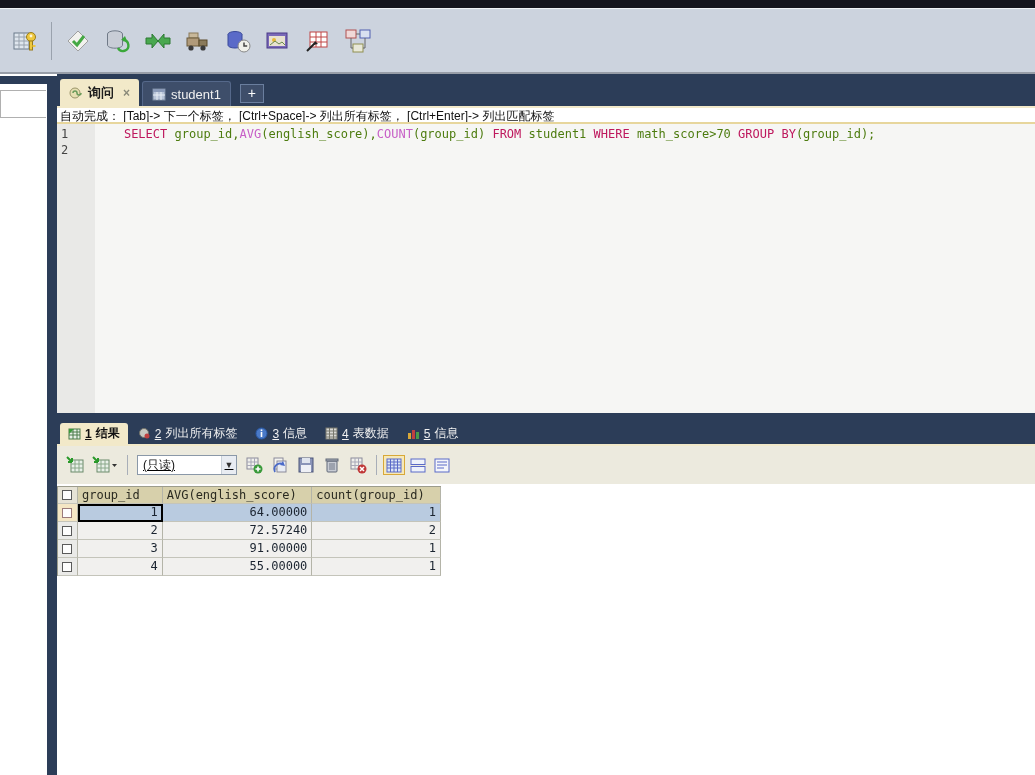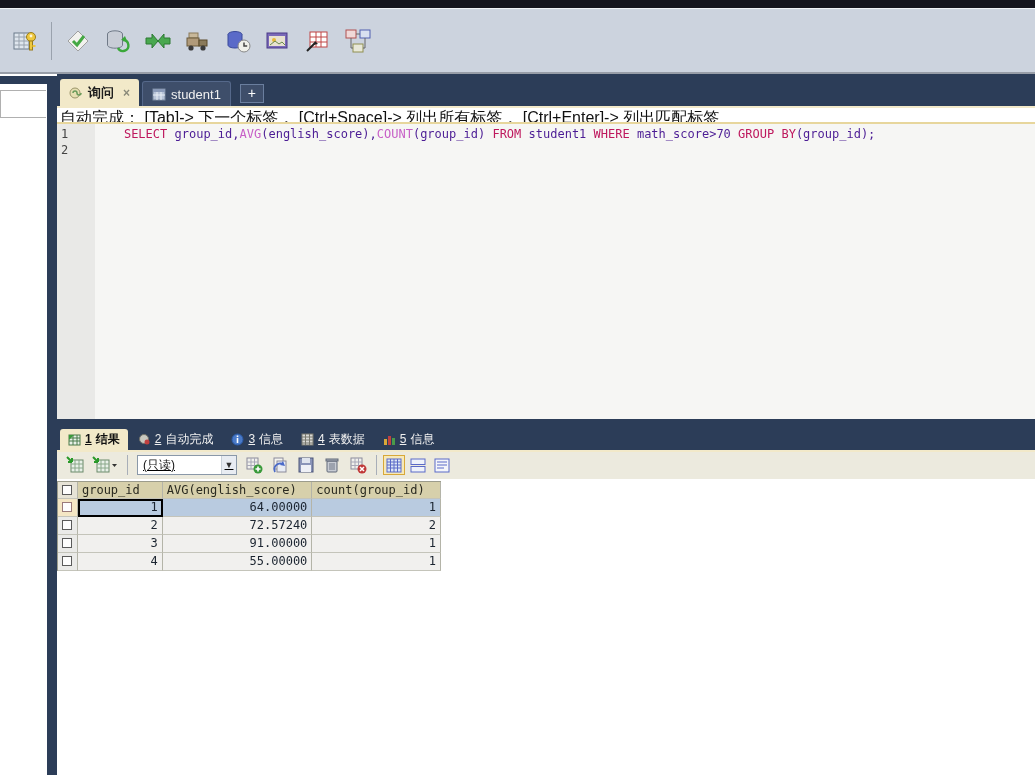--- a/index.html
+++ b/index.html
@@ -32,38 +32,38 @@
     border-radius:3px 3px 0 0; margin-right:3px; cursor:default; }
   .tab.active { background:#f2e9c9; color:#1c1c1c; font-weight:bold; height:27px; }
   .tab.inactive { background:#3e4e6a; color:#f0f0f0; height:25px; border:1px solid #55688a; border-bottom:none; }
   .tab-close { color:#8a8a7a; font-size:12px; font-weight:bold; margin-left:4px; }
   .new-tab-btn { width:24px; height:19px; margin-left:6px; margin-bottom:3px; background:#3e4e6a;
     border:1px solid #6a7e9e; color:#fff; font-size:14px; line-height:16px; text-align:center; }
 
   .accent-line { height:2px; background:#f2e9c9; }
 
   .hint-bar { height:16px; background:#ffffff; border-bottom:2px solid #e7d69c;
-    font-size:16px; color:#111; padding-left:3px; white-space:nowrap; overflow:hidden; }
+    font-size:12px; color:#111; padding-left:3px; white-space:nowrap; overflow:hidden; }
 
   .editor { flex:1; display:flex; background:#f6f6f4; font-family:"DejaVu Sans Mono", monospace; font-size:12px; }
   .gutter { width:38px; background:#e9e9e7; color:#444; padding:2px 0 0 4px; line-height:16px; }
   .code { padding-top:2px; white-space:pre; line-height:16px; color:#1a1a1a; }
   .tok-keyword { color:#be185d; }
   .tok-function { color:#c75fc7; }
-  .tok-plain { color:#4c1d95; }
+  .tok-plain { color:#4d7c0f; }
 
   .splitter { height:8px; background:#2c3d58; }
 
   .result-tabbar { height:23px; background:#2c3d58; display:flex; align-items:flex-end; padding-left:3px; }
   .rtab { display:flex; align-items:center; gap:4px; padding:0 8px; font-size:12px; height:21px;
     border-radius:3px 3px 0 0; margin-right:2px; color:#f0f0f0; }
   .rtab.active { background:#f2e9c9; color:#111; font-weight:bold; }
   .rtab .num { text-decoration:underline; }
 
-  .results-toolbar { height:27px; background:#ecead f; background:#eceade; display:flex; align-items:center; padding-left:5px;text-decoration:underline; }
+  .results-toolbar { height:38px; background:#ecead f; background:#eceade; display:flex; align-items:center; padding-left:5px;text-decoration:underline; }
   .rbtn { width:22px; height:20px; display:flex; align-items:center; justify-content:center; margin:0 2px; }
   .rsep { width:1px; height:20px; background:#a8aeb8; margin:0 5px; }
   .combo { width:100px; height:20px; background:#fff; border:1px solid #8a98a8; display:flex;
     align-items:center; font-size:12px; margin:0 4px; }
   .combo .combo-text { flex:1; padding-left:5px; color:#111; }
   .combo .combo-arrow { width:15px; height:100%; display:flex; align-items:center; justify-content:center;
     font-size:9px; color:#333; border-left:1px solid #c8d0d8; background:#e8ecf2; }
   .viewbtn { width:22px; height:20px; display:flex; align-items:center; justify-content:center; margin:0 1px; }
   .viewbtn.selected { background:#f7e9b8; border:1px solid #d8a838; }
 
@@ -214,21 +214,21 @@
         </svg>
         <span class="num">1</span>
         <span>结果</span>
       </div>
       <div class="rtab">
         <svg width="13" height="13" viewBox="0 0 13 13">
           <circle cx="6" cy="6" r="4.5" fill="#c8c8c0" stroke="#707068"></circle>
           <circle cx="9" cy="9" r="2.5" fill="#c04040"></circle>
         </svg>
         <span class="num">2</span>
-        <span>自动完成</span>
+        <span>列出所有标签</span>
       </div>
       <div class="rtab">
         <svg width="13" height="13" viewBox="0 0 13 13">
           <circle cx="6.5" cy="6.5" r="5.5" fill="#4a7ac8" stroke="#2a5aa8"></circle>
           <rect x="5.7" y="5" width="1.6" height="5" fill="#fff"></rect>
           <rect x="5.7" y="2.5" width="1.6" height="1.6" fill="#fff"></rect>
         </svg>
         <span class="num">3</span>
         <span>信息</span>
       </div>

